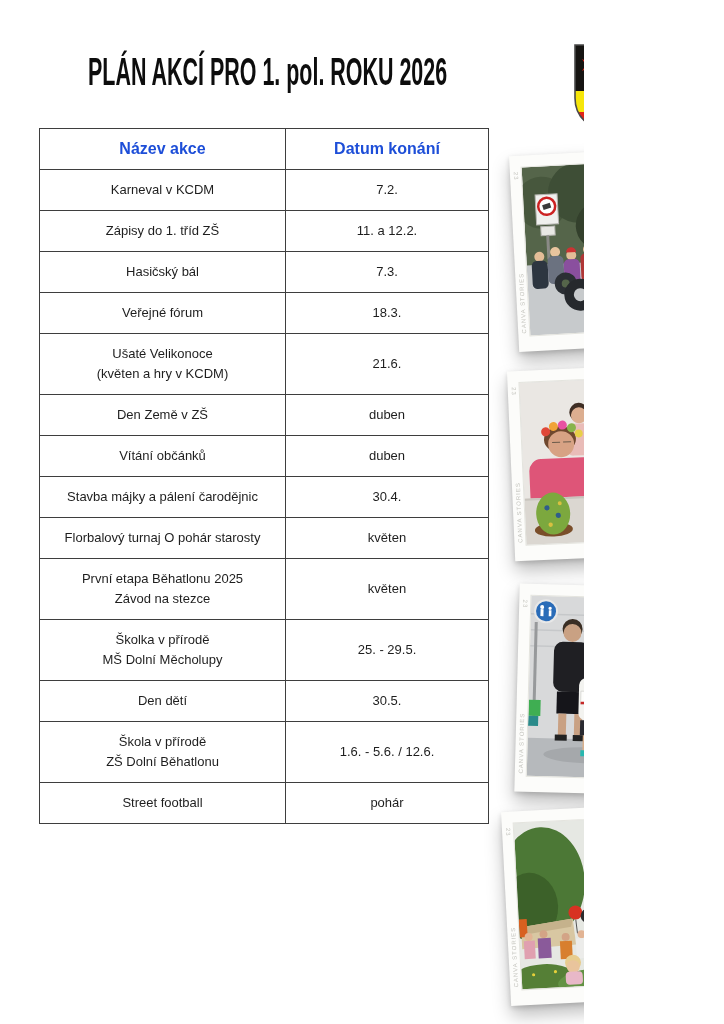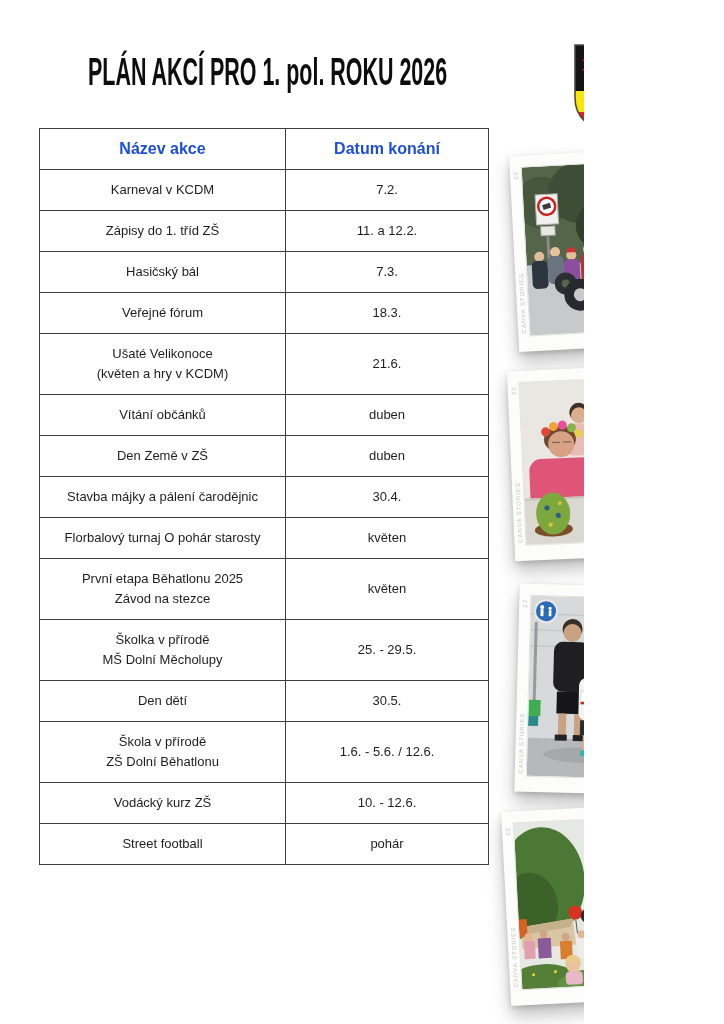--- a/index.html
+++ b/index.html
@@ -148,25 +148,25 @@
         <tr>
         <td>Veřejné fórum</td>
         <td>18.3.</td>
       </tr>
         <tr>
         <td>Ušaté Velikonoce
 (květen a hry v KCDM)</td>
         <td>21.6.</td>
       </tr>
         <tr>
+        <td>Den Země v ZŠ</td>
+        <td>duben</td>
+      </tr>
+        <tr>
         <td>Vítání občánků</td>
-        <td>duben</td>
-      </tr>
-        <tr>
-        <td>Den Země v ZŠ</td>
         <td>duben</td>
       </tr>
         <tr>
         <td>Stavba májky a pálení čarodějnic</td>
         <td>30.4.</td>
       </tr>
         <tr>
         <td>Florbalový turnaj O pohár starosty</td>
         <td>květen</td>
       </tr>
@@ -181,24 +181,20 @@
         <td>25. - 29.5.</td>
       </tr>
         <tr>
         <td>Den dětí</td>
         <td>30.5.</td>
       </tr>
         <tr>
         <td>Škola v přírodě
 ZŠ Dolní Běhatlonu</td>
         <td>1.6. - 5.6. / 12.6.</td>
-      </tr>
-        <tr>
-        <td>Vodácký kurz ZŠ</td>
-        <td>10. - 12.6.</td>
       </tr>
         <tr>
         <td>Street football</td>
         <td>pohár</td>
       </tr>
       </tbody>
   </table>
 
   <div class="polaroid p1">
     <div class="pin pin-1"></div>

